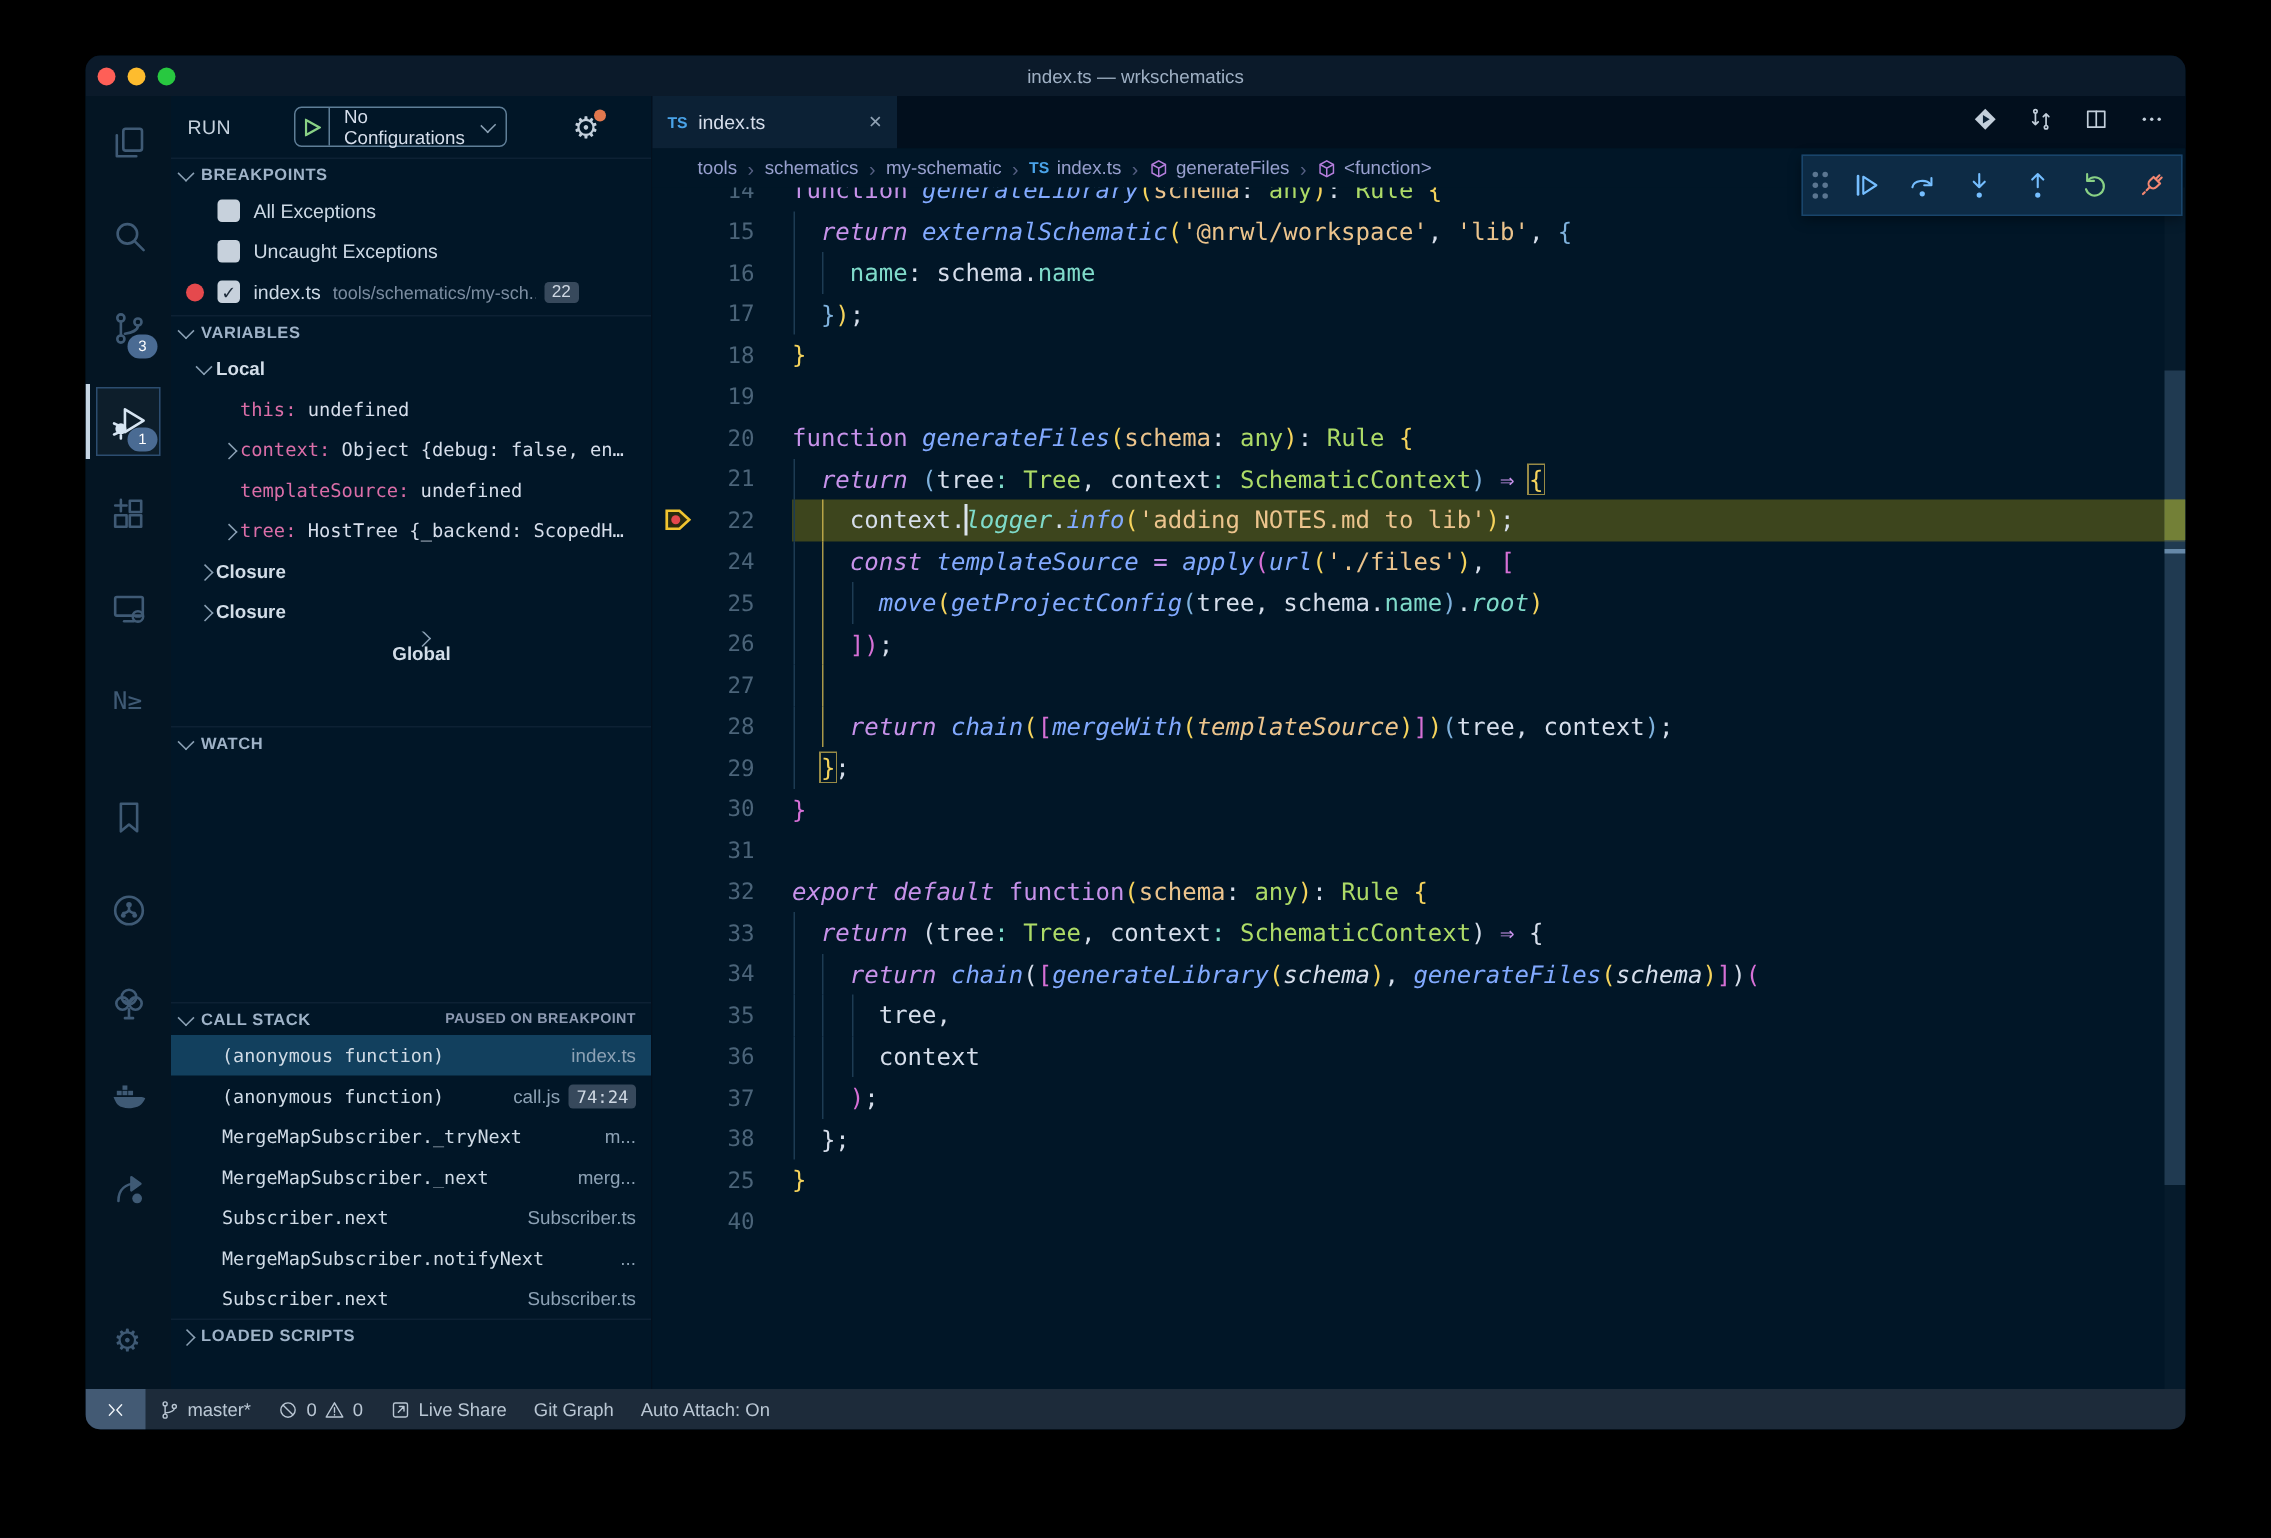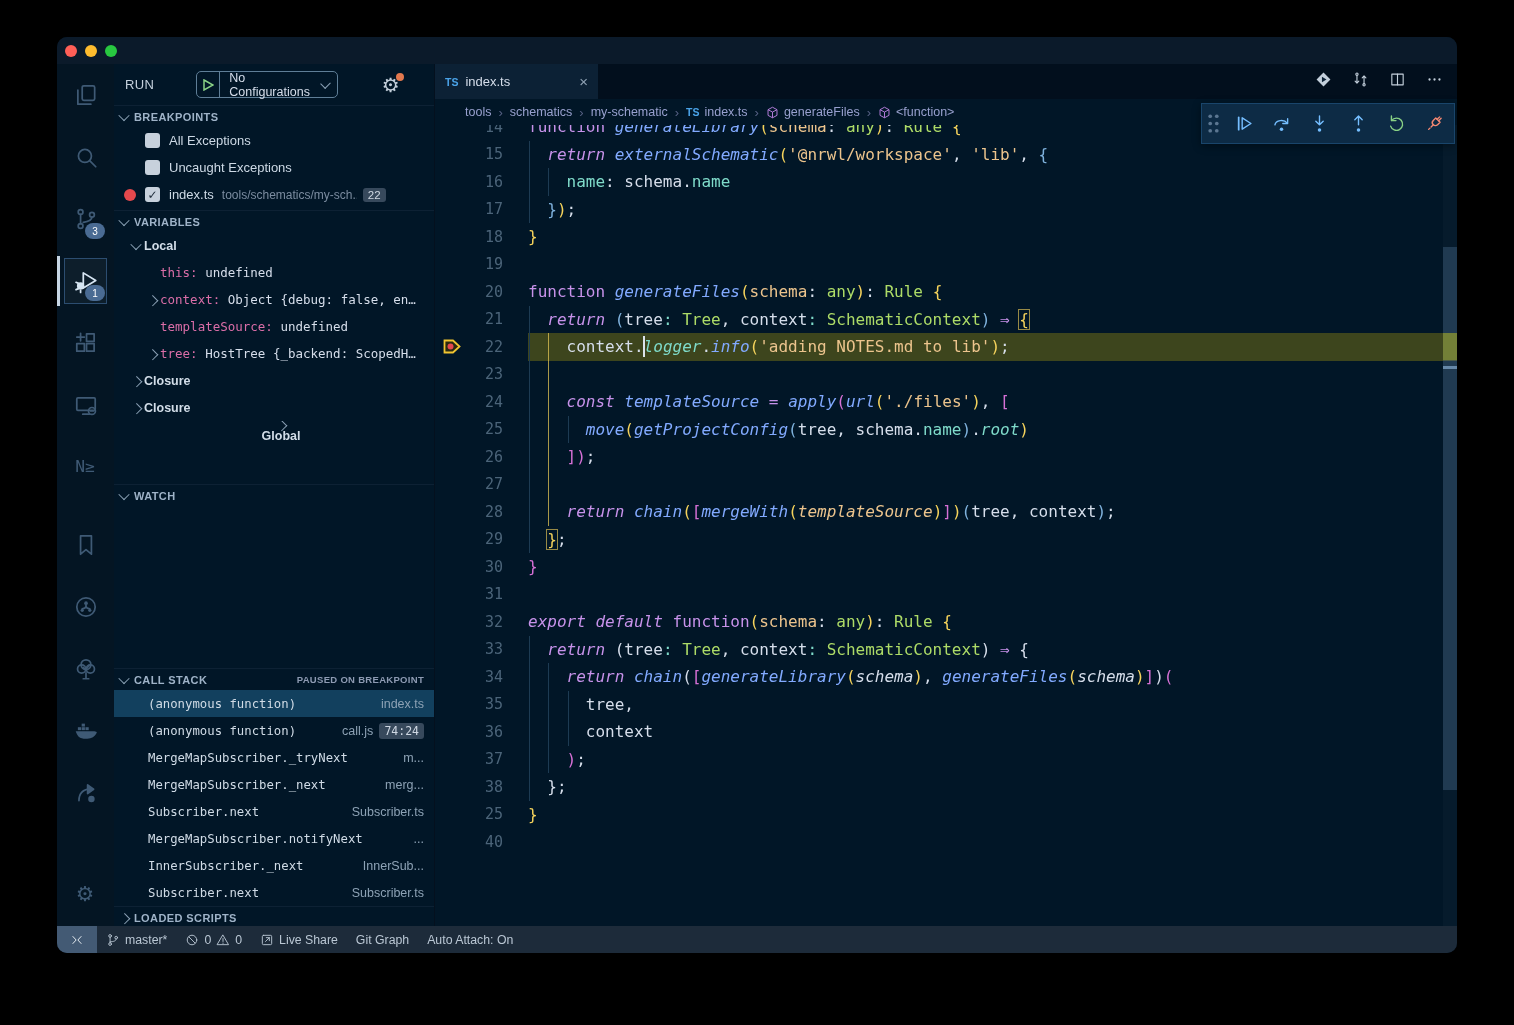--- a/index.html
+++ b/index.html
@@ -117,20 +117,21 @@
   #sb-right{margin-left:auto;display:flex;height:100%;padding-right:6px;margin-top:40px;}
 </style>
 </head>
 <body>
 
 <div id="window">
   <div id="titlebar">
     <span class="tl" style="background:#ff5f57"></span>
     <span class="tl" style="background:#febc2e"></span>
     <span class="tl" style="background:#28c840"></span>
+    <div id="title-text">index.ts — wrkschematics</div>
   </div>
 
   <div id="activitybar">
     <div id="act-top">
         <div class="act-item">
           <span style="display: inline-flex;">
             <svg viewBox="0 0 24 24" fill="none" stroke="currentColor" stroke-width="1.6" stroke-linecap="round" stroke-linejoin="round" width="26" height="26">
               <rect x="8.5" y="3.5" width="11.5" height="13.5" rx="1.5"></rect>
               <path d="M16.5 20.5H4.5V7.5"></path>
             </svg>
@@ -388,25 +389,20 @@
         </div>
         <div class="cs-row">
           <span class="cs-fn">Subscriber.next</span>
           <span class="cs-sp"></span>
           <span class="cs-loc">Subscriber.ts</span>
         </div>
         <div class="cs-row">
           <span class="cs-fn">MergeMapSubscriber.notifyNext</span>
           <span class="cs-sp"></span>
           <span class="cs-loc">...</span>
-        </div>
-        <div class="cs-row">
-          <span class="cs-fn">InnerSubscriber._next</span>
-          <span class="cs-sp"></span>
-          <span class="cs-loc">InnerSub...</span>
         </div>
         <div class="cs-row">
           <span class="cs-fn">Subscriber.next</span>
           <span class="cs-sp"></span>
           <span class="cs-loc">Subscriber.ts</span>
         </div>
       </div>
     <div id="sect-loaded">
         <div class="sect-h">
           <span class="chev right"></span>
@@ -555,27 +551,20 @@
                 <circle cx="7.5" cy="7.5" r="3" fill="#e5484d"></circle>
               </svg>
             </span>
             <span class="cl-num">22</span>
           </div>
           <div class="cl-content"><span class="guide" style="left: 1px;"></span><span class="guide active" style="left: 20.26px;"></span><span class="tk-txt">    </span><span class="tk-txt">context</span><span class="tk-txt">.</span><span class="cursor"></span><span class="tk-propi">logger</span><span class="tk-txt">.</span><span class="tk-fn">info</span><span class="tk-gold">(</span><span class="tk-str">'adding NOTES.md to lib'</span><span class="tk-gold">)</span><span class="tk-txt">;</span></div>
         </div>
         <div class="code-line">
           <div class="cl-gutter">
             <span class="cl-bp"></span>
-            <span class="cl-num">23</span>
-          </div>
-          <div class="cl-content"><span class="guide" style="left: 1px;"></span><span class="guide active" style="left: 20.26px;"></span></div>
-        </div>
-        <div class="code-line">
-          <div class="cl-gutter">
-            <span class="cl-bp"></span>
             <span class="cl-num">24</span>
           </div>
           <div class="cl-content"><span class="guide" style="left: 1px;"></span><span class="guide active" style="left: 20.26px;"></span><span class="tk-txt">    </span><span class="tk-kw">const</span><span class="tk-txt"> </span><span class="tk-fn">templateSource</span><span class="tk-txt"> </span><span class="tk-op">=</span><span class="tk-txt"> </span><span class="tk-fn">apply</span><span class="tk-pink">(</span><span class="tk-fn">url</span><span class="tk-gold">(</span><span class="tk-str">'./files'</span><span class="tk-gold">)</span><span class="tk-txt">, </span><span class="tk-pink">[</span></div>
         </div>
         <div class="code-line">
           <div class="cl-gutter">
             <span class="cl-bp"></span>
             <span class="cl-num">25</span>
           </div>
           <div class="cl-content"><span class="guide" style="left: 1px;"></span><span class="guide" style="left: 39.52px;"></span><span class="guide active" style="left: 20.26px;"></span><span class="tk-txt">      </span><span class="tk-fn">move</span><span class="tk-gold">(</span><span class="tk-fn">getProjectConfig</span><span class="tk-bblue">(</span><span class="tk-txt">tree</span><span class="tk-txt">, </span><span class="tk-txt">schema</span><span class="tk-txt">.</span><span class="tk-prop">name</span><span class="tk-bblue">)</span><span class="tk-txt">.</span><span class="tk-propi">root</span><span class="tk-gold">)</span></div>

